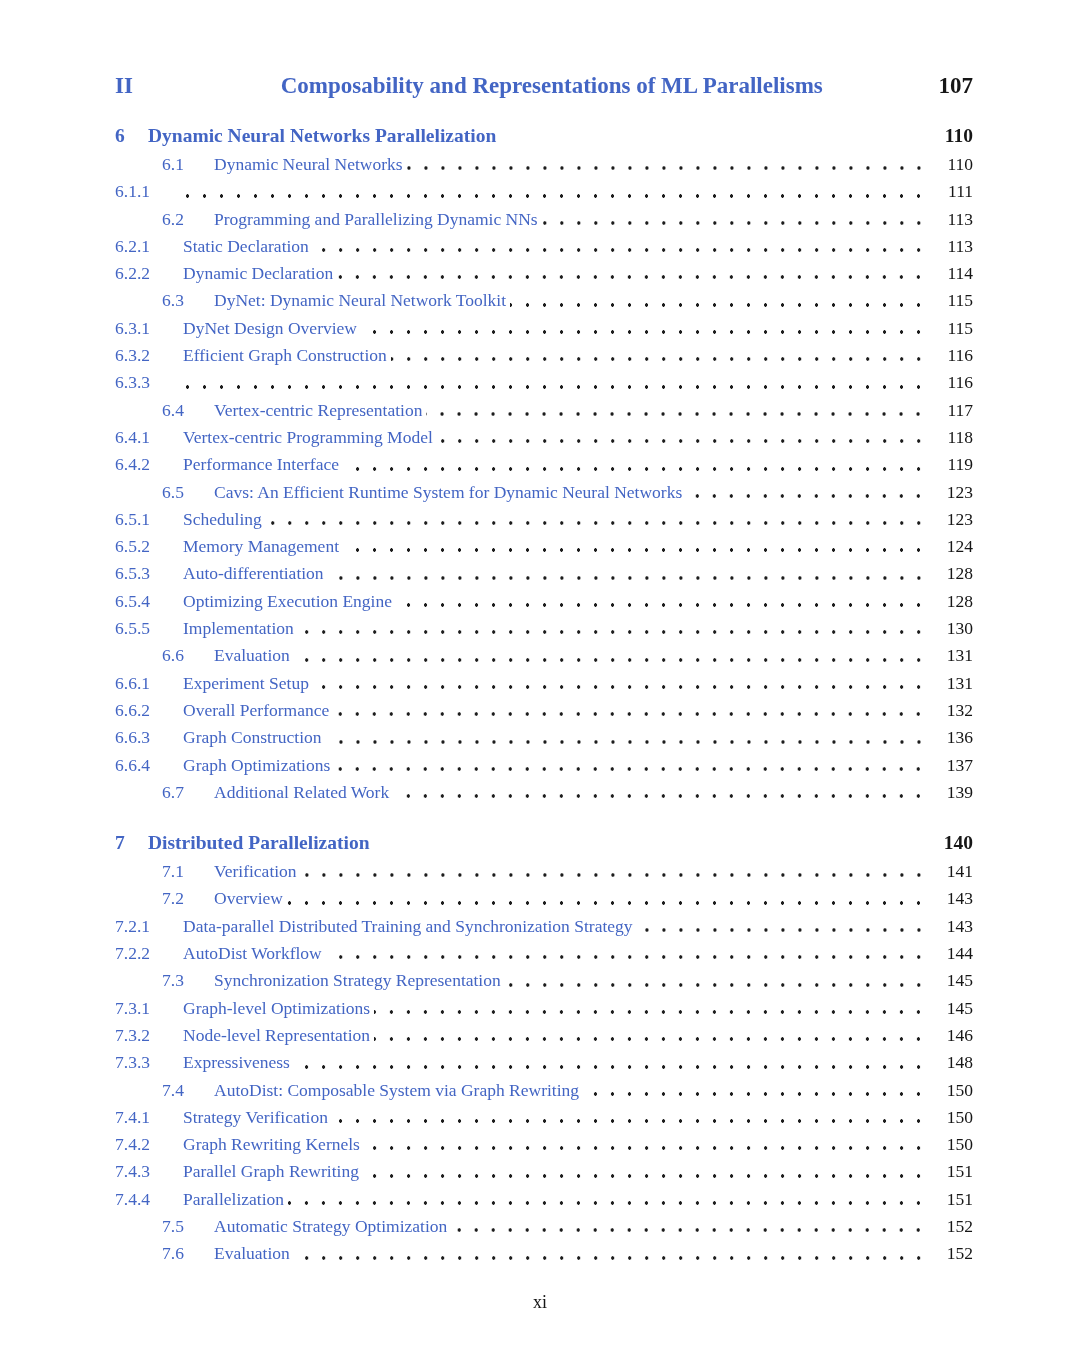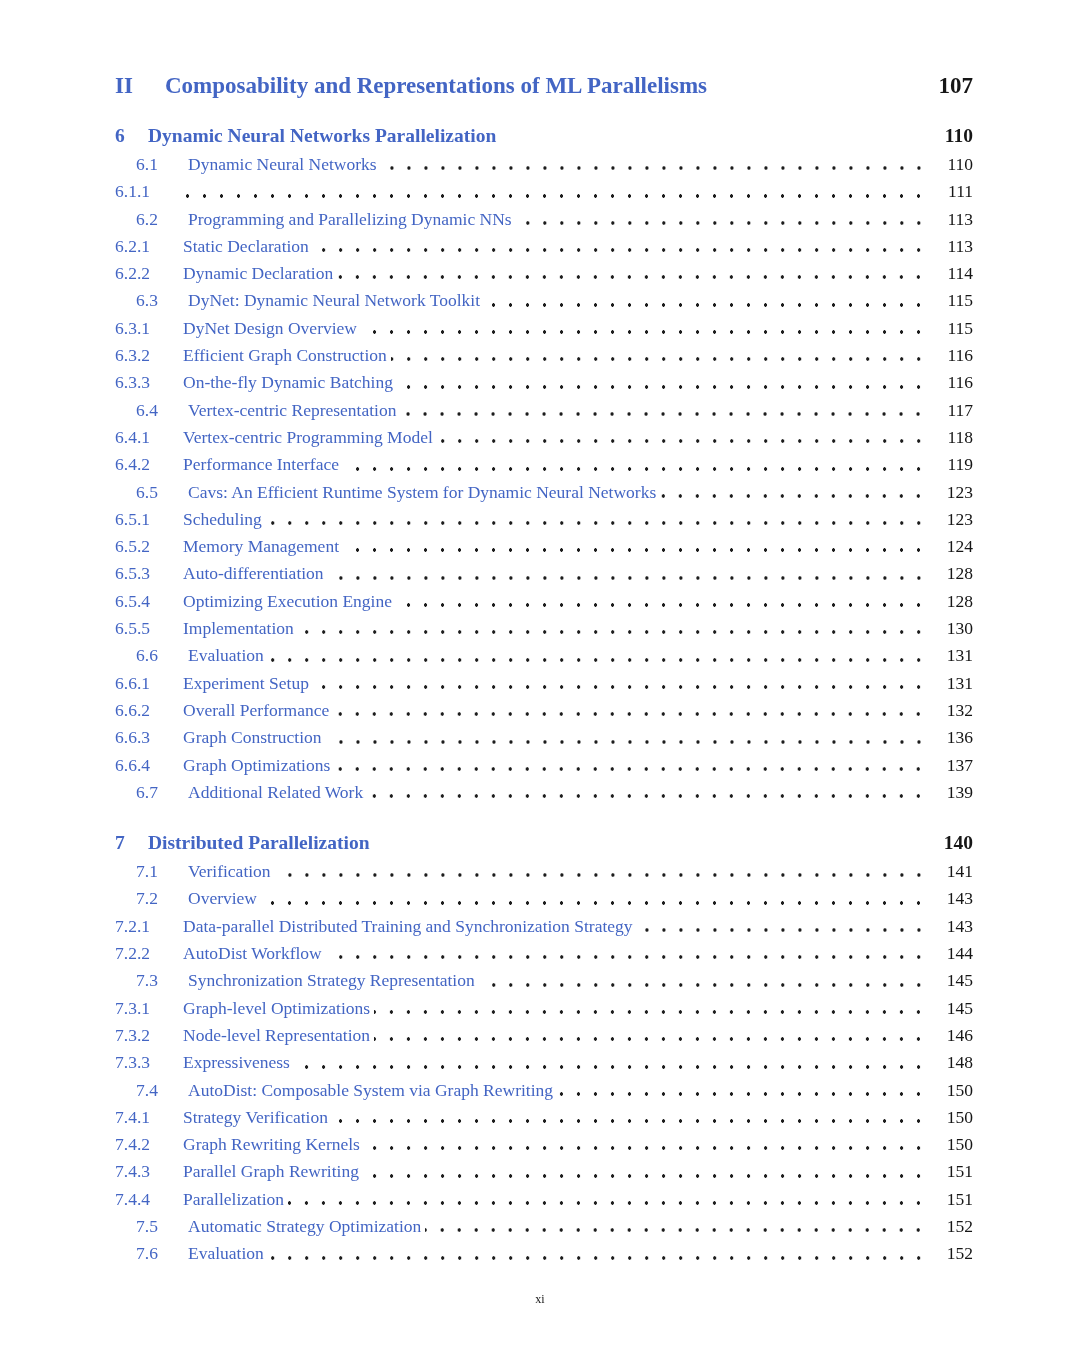--- a/index.html
+++ b/index.html
@@ -26,21 +26,21 @@
   
   .part-header {
     display: flex;
     align-items: baseline;
     font-weight: 700;
     font-size: 23px;
     line-height: 32px;
     margin-bottom: 20px;
   }
   .part-num { width: 50px; flex-shrink: 0; }
-  .part-title { flex: 1; }
+  .part-title { flex: 1; text-align: center; }
   .part-page { color: #161616; flex-shrink: 0; }
 
   
   .chapter { margin-top: 0; }
   .chapter + .chapter { margin-top: 23px; }
   .chapter-header {
     display: flex;
     align-items: baseline;
     font-weight: 700;
     font-size: 19.5px;
@@ -52,21 +52,21 @@
   .ch-page { color: #161616; flex-shrink: 0; }
 
   
   .entry {
     display: flex;
     font-size: 17.5px;
     line-height: 27.3px;
     white-space: nowrap;
   }
   .e-num { flex-shrink: 0; }
-  .level-1 .e-num { margin-left: 21px; width: 52px; }
+  .level-1 .e-num { margin-left: 47px; width: 52px; }
   .level-2 .e-num { width: 68px; }
   .e-title { flex-shrink: 0; padding-right: 4px; }
   .dots {
     flex: 1;
     min-width: 20px;
     margin-right: 6px;
     background-image: radial-gradient(circle, #1c1c1c 1.55px, rgba(0,0,0,0) 1.9px);
     background-size: 17px 8px;
     background-repeat: repeat-x;
     background-position: right calc(100% - 6px);
@@ -78,21 +78,21 @@
     flex-shrink: 0;
   }
 
   
   .footer {
     position: absolute;
     top: 1292px;
     left: 0;
     width: 1080px;
     text-align: center;
-    font-size: 12px;
+    font-size: 18px;
     color: #161616;
   }
 </style>
 </head>
 <body>
 
 <div class="content">
 
   <div class="part-header">
     <span class="part-num link">II</span>
@@ -158,21 +158,20 @@
 
   <div class="entry level-2">
     <span class="e-num link">6.3.2</span>
     <span class="e-title link">Efficient Graph Construction</span>
     <span class="dots"></span>
     <span class="e-page">116</span>
   </div>
 
   <div class="entry level-2">
     <span class="e-num link">6.3.3</span>
-    <span class="e-title link">On-the-fly Dynamic Batching</span>
     <span class="dots"></span>
     <span class="e-page">116</span>
   </div>
 
   <div class="entry level-1">
     <span class="e-num link">6.4</span>
     <span class="e-title link">Vertex-centric Representation</span>
     <span class="dots"></span>
     <span class="e-page">117</span>
   </div>

